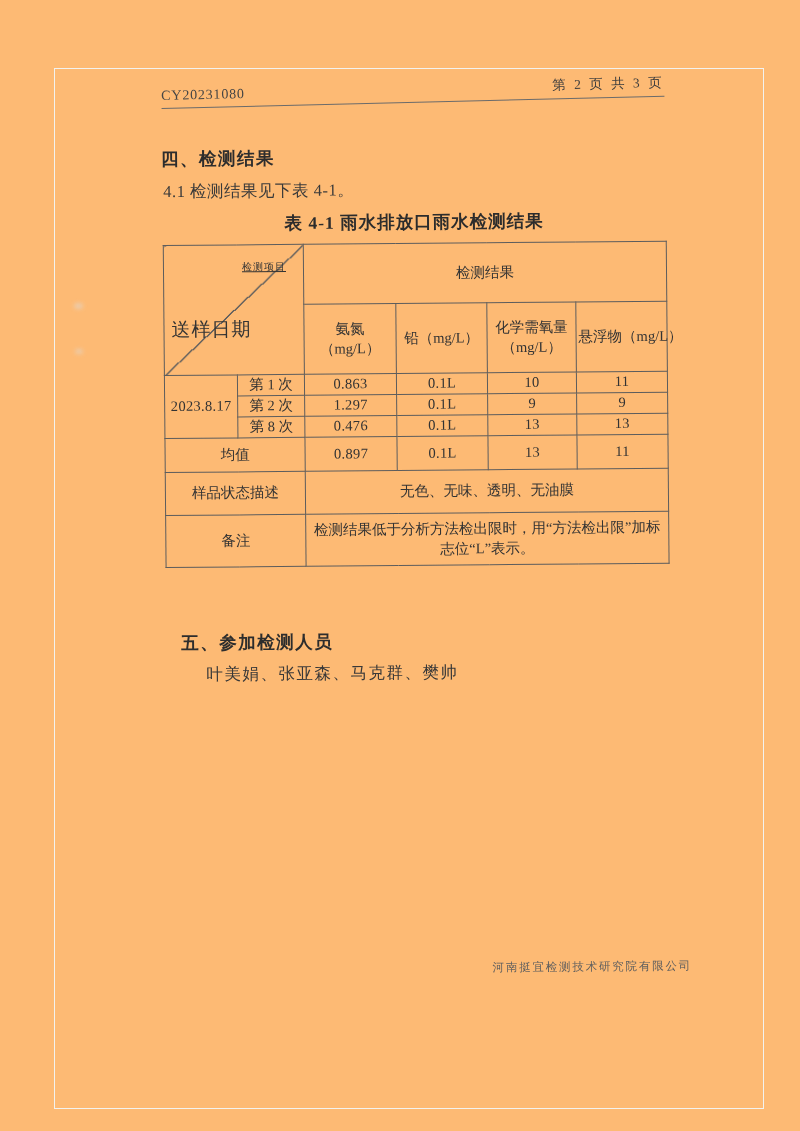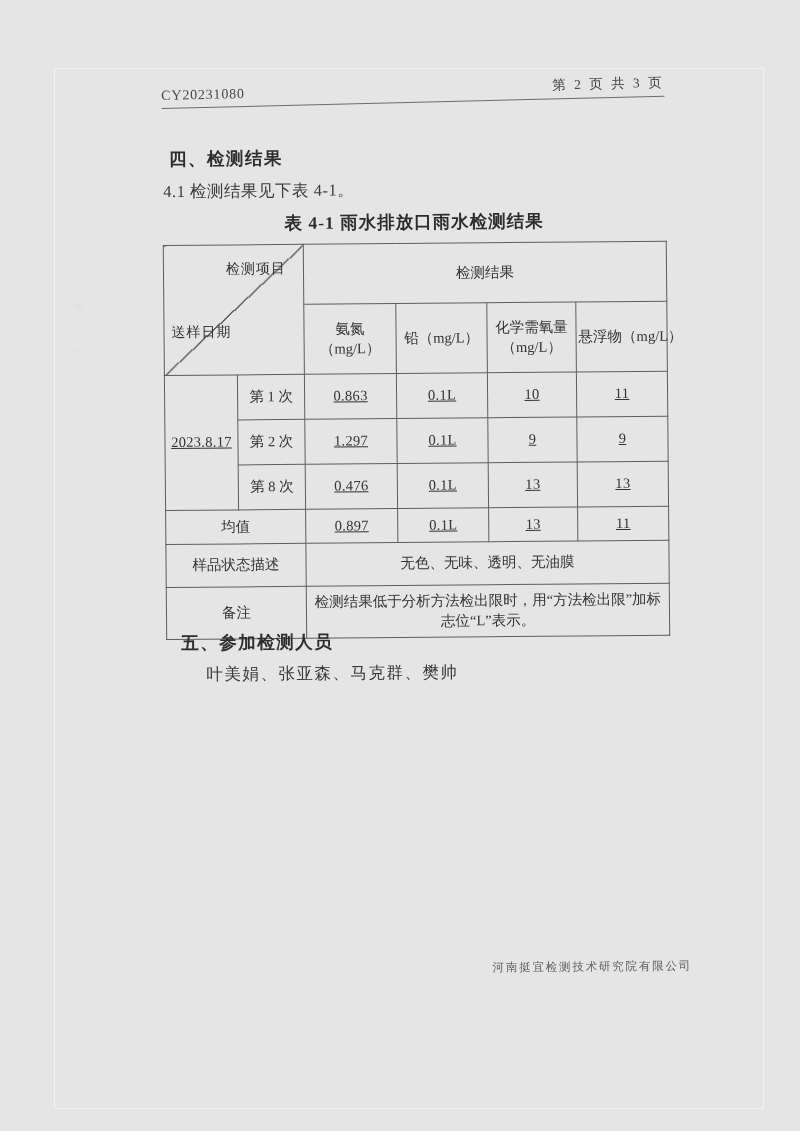--- a/index.html
+++ b/index.html
@@ -1,19 +1,19 @@
 <!DOCTYPE html>
 <html><head>
 <meta charset="utf-8">
 <style>
   * { margin:0; padding:0; box-sizing:border-box; }
   html,body { background:#ffffff; }
   .canvas {
     position:relative; width:800px; height:1131px; margin:0 auto;
-    background:#e5e5e5; overflow:hidden;
+    background:#fdba74; overflow:hidden;
     font-family:"Liberation Serif","DejaVu Serif",serif;
     color:#333333;
   }
   .tilt { position:absolute; inset:0; transform:rotate(-0.5deg); transform-origin:400px 500px; }
 
   
   .smudge { position:absolute; background:#dcdcdc; border-radius:50%; filter:blur(2px); opacity:.55; }
   .smudge.s1 { left:74px; top:303px; width:9px; height:6px; }
   .smudge.s2 { left:75px; top:349px; width:8px; height:5px; }
   .page-edge { position:absolute; left:54px; top:68px; right:36px; bottom:22px;
@@ -24,54 +24,54 @@
     position:absolute; left:165px; top:84px; width:503px;
     display:flex; justify-content:space-between; align-items:flex-end;
     border-bottom:1.3px solid #6b6b6b; padding-bottom:4px;
     transform:rotate(-0.9deg); transform-origin:left bottom;
   }
   .report-no { font-size:14px; letter-spacing:0.8px; color:#454545; }
   .page-info { font-size:13.5px; letter-spacing:2.5px; color:#3d3d3d; }
 
   
   .sec-heading { position:absolute; font-size:17.5px; font-weight:bold; letter-spacing:1.5px; color:#2d2d2d; }
-  .sec4 { left:172px; top:145px; }
+  .sec4 { left:164px; top:145px; }
   .sec5 { left:180px; top:629px; }
   .intro { position:absolute; left:166px; top:179px; font-size:16.5px; color:#3a3a3a; letter-spacing:0.5px; }
   .names { position:absolute; left:205px; top:662px; font-size:16.5px; letter-spacing:1.5px; color:#383838; }
 
   
   .tbl-title { position:absolute; left:165px; top:210px; width:503px; text-align:center;
     font-size:17.5px; font-weight:bold; letter-spacing:1px; color:#2c2c2c; }
   table.result {
     position:absolute; left:165px; top:243px; width:503px;
     border-collapse:collapse; table-layout:fixed;
   }
   table.result td {
     border:1.2px solid #5d5d5d; text-align:center; vertical-align:middle;
     font-size:14.5px; color:#333; padding:0 2px; line-height:1.35;
   }
   tr.rh1 td { height:60px; }
   tr.rh2 td { height:70px; }
-  tr.rdata td { height:45px;border-radius:12px; }
+  tr.rdata td { height:21px;border-radius:12px; }
   tr.rmean td { height:34px; }
   tr.rstate td { height:43px; }
   tr.rremark td { height:52px; }
   td.diag {
     position:relative; padding:0;
     background-image:linear-gradient(to bottom right,
       transparent calc(50% - 0.7px), #5d5d5d calc(50% - 0.7px),
       #5d5d5d calc(50% + 0.7px), transparent calc(50% + 0.7px));
   }
-  .diag-top { position:absolute; top:15px; right:17px; font-size:14px; letter-spacing:1px; }
-  .diag-bottom { position:absolute; bottom:32px; left:7px; font-size:14px; letter-spacing:1px; }
+  .diag-top { position:absolute; top:15px; right:17px; font-size:10px; letter-spacing:1px;text-decoration:underline; }
+  .diag-bottom { position:absolute; bottom:32px; left:7px; font-size:19px; letter-spacing:1px; }
   td.col-head { font-size:14px; }
   td.nowrap { white-space:nowrap; font-size:13.5px; padding:0;margin-top:31px; }
   td.remark-cell { font-size:14px; padding:3px 6px; line-height:1.5; }
-  td.num { letter-spacing:0.3px;text-decoration:underline; }
+  td.num { letter-spacing:0.3px; }
 
   
   .footer-company {
     position:absolute; right:112px; top:961px;
     font-size:11.5px; color:#5e5e5e; letter-spacing:1.8px;
   }
 </style>
 </head>
 <body>
 

